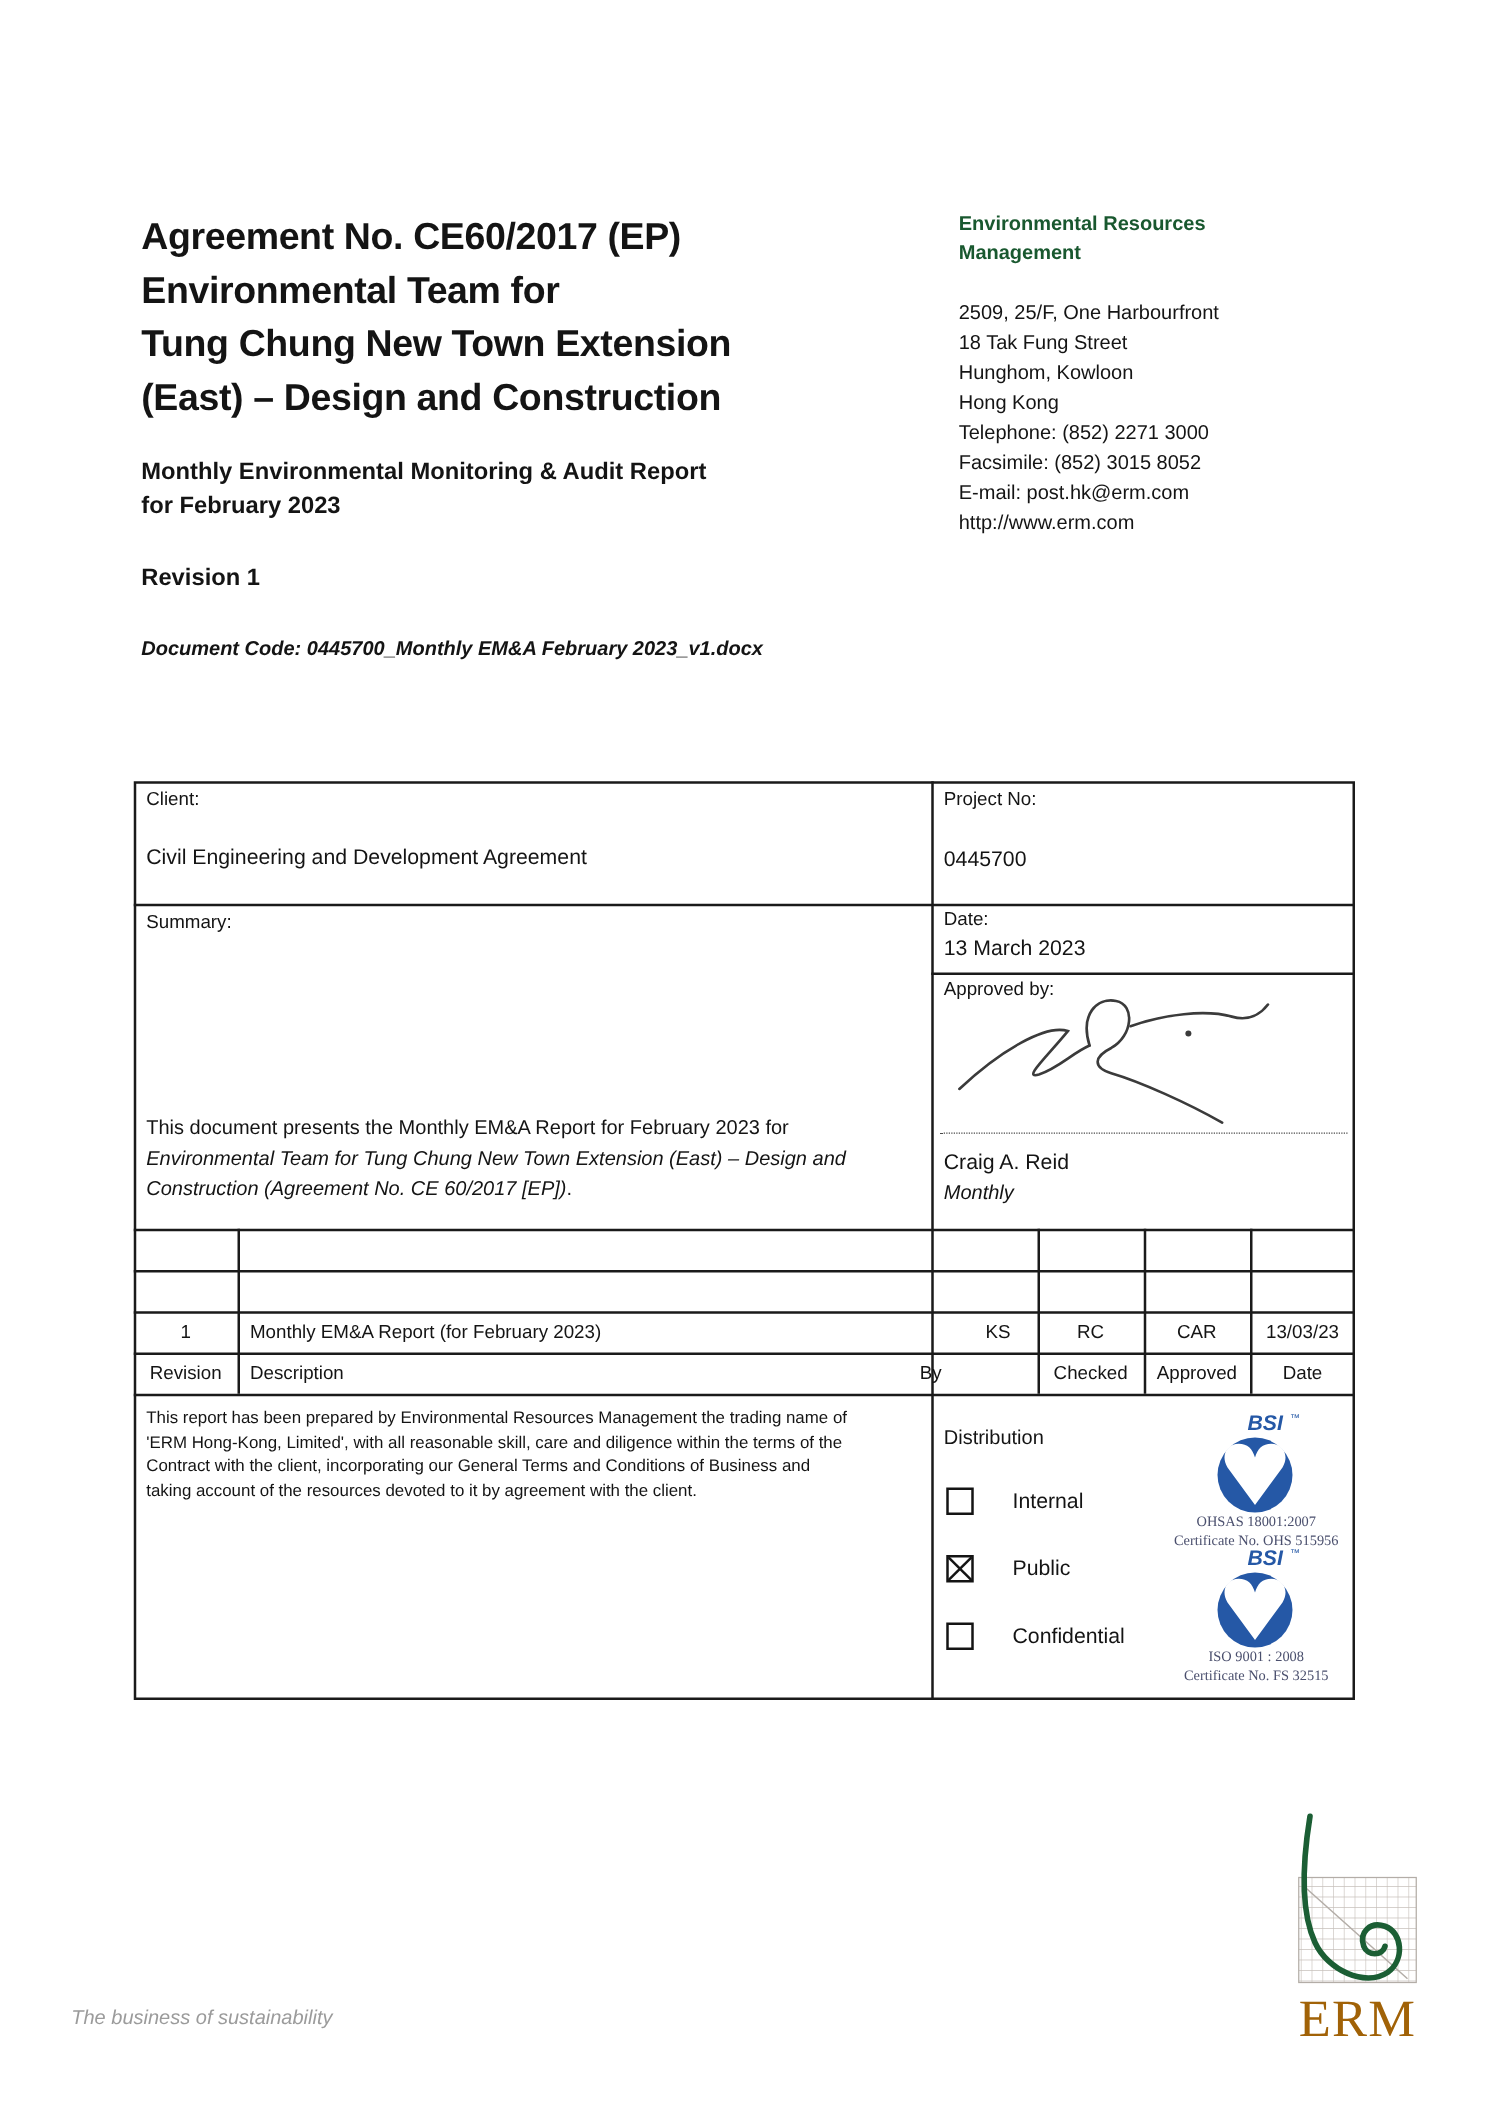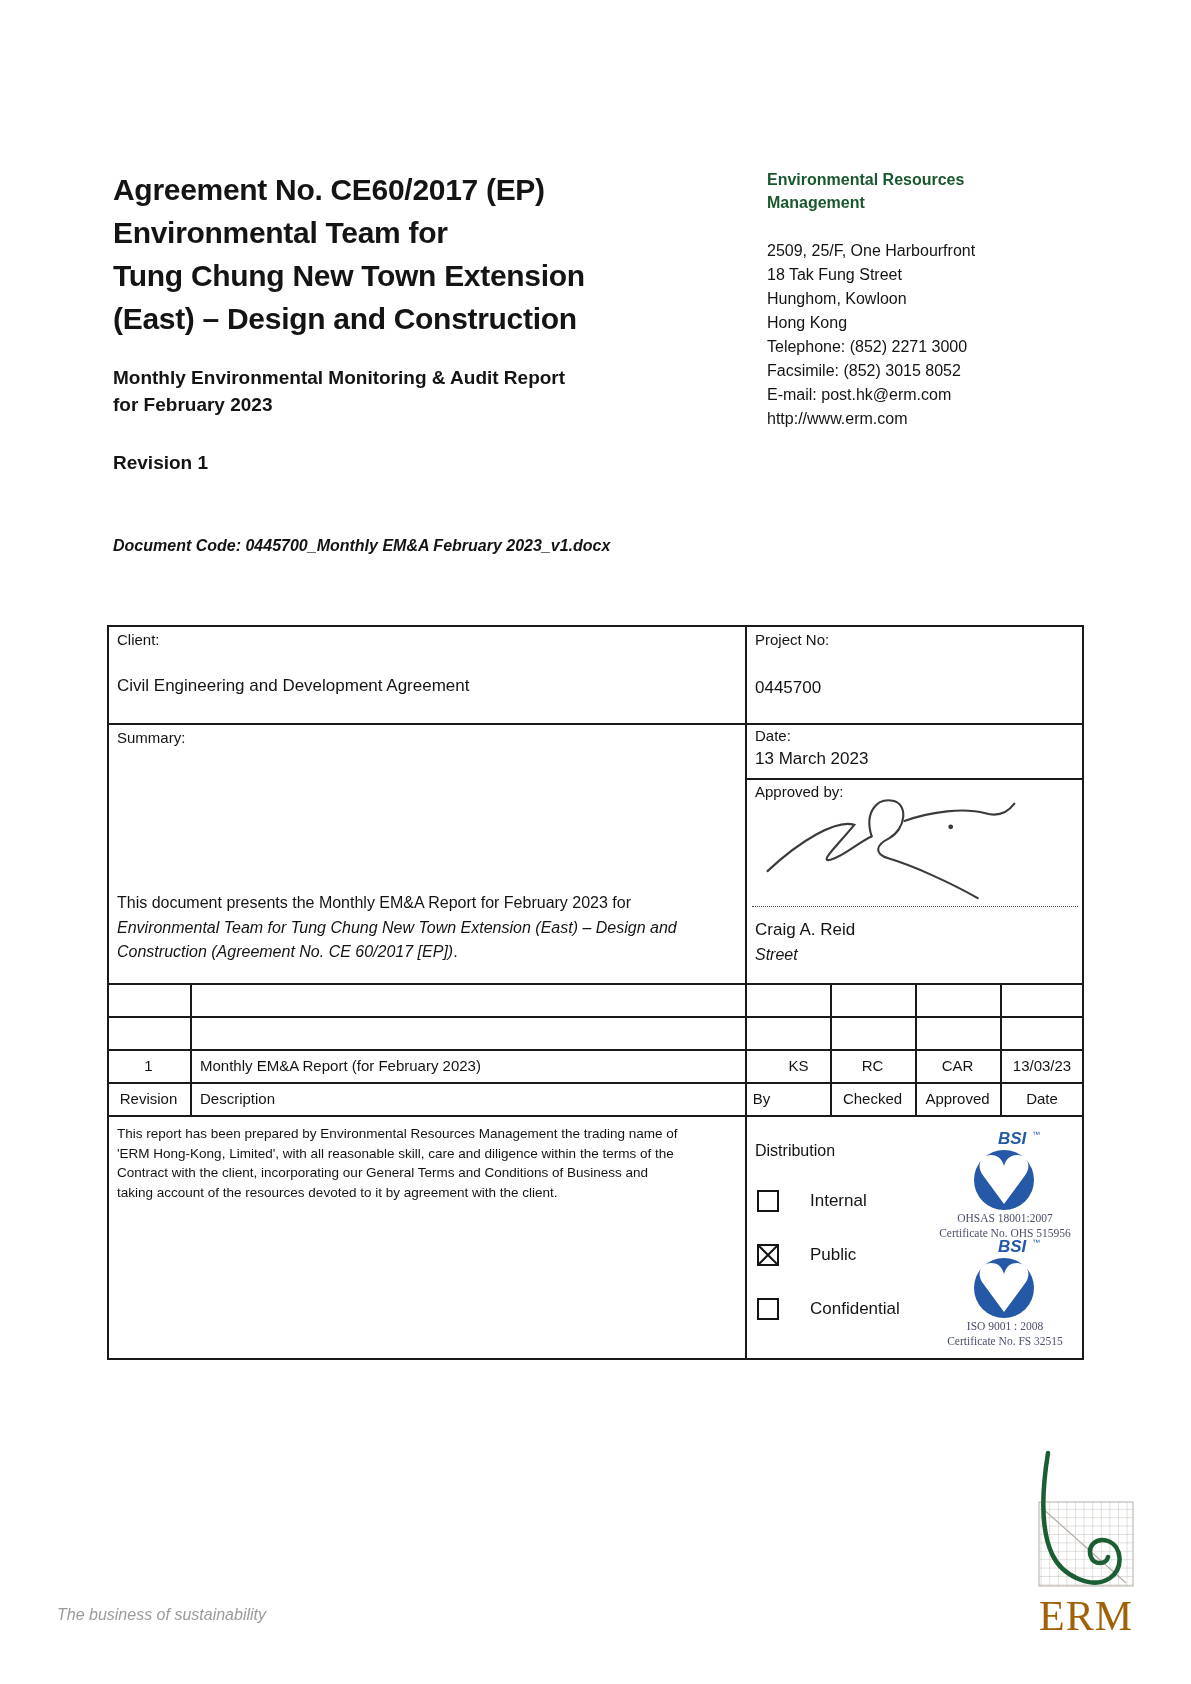--- a/index.html
+++ b/index.html
@@ -60,21 +60,21 @@
 <div class="abs title pre" style="left:113px; top:168px; width:600px;">Agreement No. CE60/2017 (EP)
 Environmental Team for
 Tung Chung New Town Extension
 (East) – Design and Construction</div>
 
 <div class="abs subtitle pre" style="left:113px; top:364px; width:600px;">Monthly Environmental Monitoring &amp; Audit Report
 for February 2023</div>
 
 <div class="abs revision" style="left:113px; top:452px;">Revision 1</div>
 
-<div class="abs doccode" style="left:113px; top:511px;margin-top:26px;">Document Code: 0445700_Monthly EM&amp;A February 2023_v1.docx</div>
+<div class="abs doccode" style="left:113px; top:511px;">Document Code: 0445700_Monthly EM&amp;A February 2023_v1.docx</div>
 
 <div class="abs coname pre" style="left:767px; top:168px; width:260px;">Environmental Resources
 Management</div>
 
 <div class="abs address pre" style="left:767px; top:239px; width:280px;">2509, 25/F, One Harbourfront
 18 Tak Fung Street
 Hunghom, Kowloon
 Hong Kong
 Telephone: (852) 2271 3000
 Facsimile: (852) 3015 8052
@@ -115,32 +115,32 @@
   <g fill="none" stroke="#3b3b3b" stroke-width="2.2" stroke-linecap="round">
     <path d="M6,80 C40,48 78,26 96,32 C78,54 58,72 72,68 C88,63 100,50 114,44"></path>
     <path d="M114,44 C106,18 120,4 136,7 C152,10 150,36 132,46 C118,53 116,62 132,67 C156,74 196,92 224,108"></path>
     <path d="M148,28 C176,18 210,14 232,20 C246,24 256,18 262,10"></path>
   </g>
   <circle cx="196" cy="34" r="2.5" fill="#3b3b3b"></circle>
 </svg>
 <div class="sigline" style="left:752px; top:906px; width:326px;"></div>
 
 <div class="abs signame" style="left:755px; top:920px;">Craig A. Reid</div>
-<div class="abs sigtitle" style="left:755px; top:946px;">Street</div>
+<div class="abs sigtitle" style="left:755px; top:946px;">Monthly</div>
 
 <div class="abs rowtext center" style="left:107px; top:1049px; width:83px;">1</div>
 <div class="abs rowtext" style="left:200px; top:1049px; width:540px;">Monthly EM&amp;A Report (for February 2023)</div>
 <div class="abs rowtext center" style="left:745px; top:1049px; width:107px;">KS</div>
 <div class="abs rowtext center" style="left:830px; top:1049px; width:85px;">RC</div>
 <div class="abs rowtext center" style="left:915px; top:1049px; width:85px;">CAR</div>
 <div class="abs rowtext center" style="left:1000px; top:1049px; width:84px;">13/03/23</div>
 
 <div class="abs rowtext center" style="left:107px; top:1082px; width:83px;">Revision</div>
 <div class="abs rowtext" style="left:200px; top:1082px; width:540px;">Description</div>
-<div class="abs rowtext center" style="left:719px; top:1082px; width:85px;">By</div>
+<div class="abs rowtext center" style="left:702px; top:1082px; width:85px;">By</div>
 <div class="abs rowtext center" style="left:830px; top:1082px; width:85px;">Checked</div>
 <div class="abs rowtext center" style="left:915px; top:1082px; width:85px;">Approved</div>
 <div class="abs rowtext center" style="left:1000px; top:1082px; width:84px;">Date</div>
 
 <div class="abs disc" style="left:117px; top:1124px; width:562px;">
   <div class="disc-p">This report has been prepared by Environmental Resources Management the trading name of 'ERM Hong-Kong, Limited', with all reasonable skill, care and diligence within the terms of the Contract with the client, incorporating our General Terms and Conditions of Business and taking account of the resources devoted to it by agreement with the client.</div>
 </div>
 
 <div class="abs dist-label" style="left:755px; top:1142px;">Distribution</div>
 

